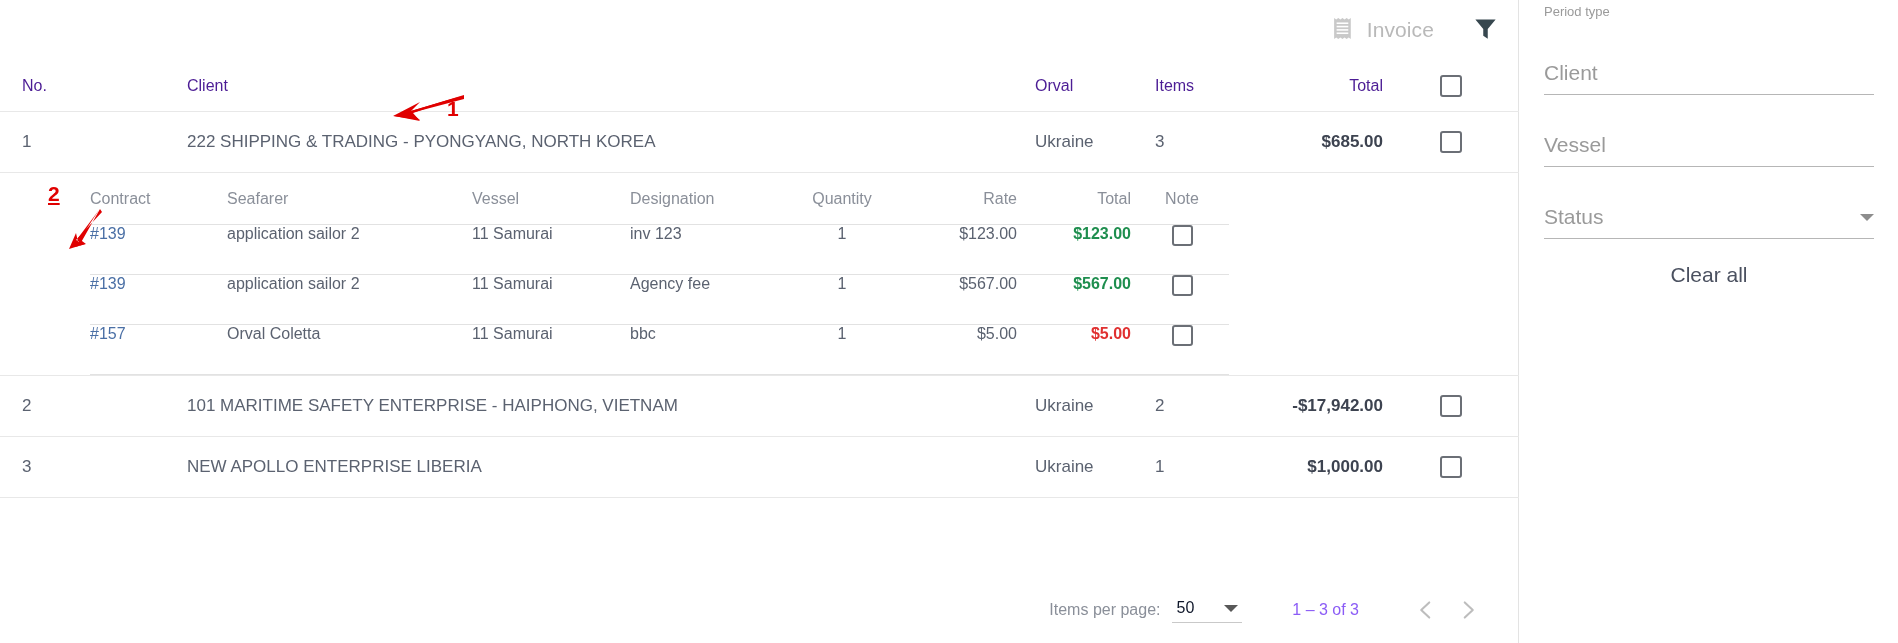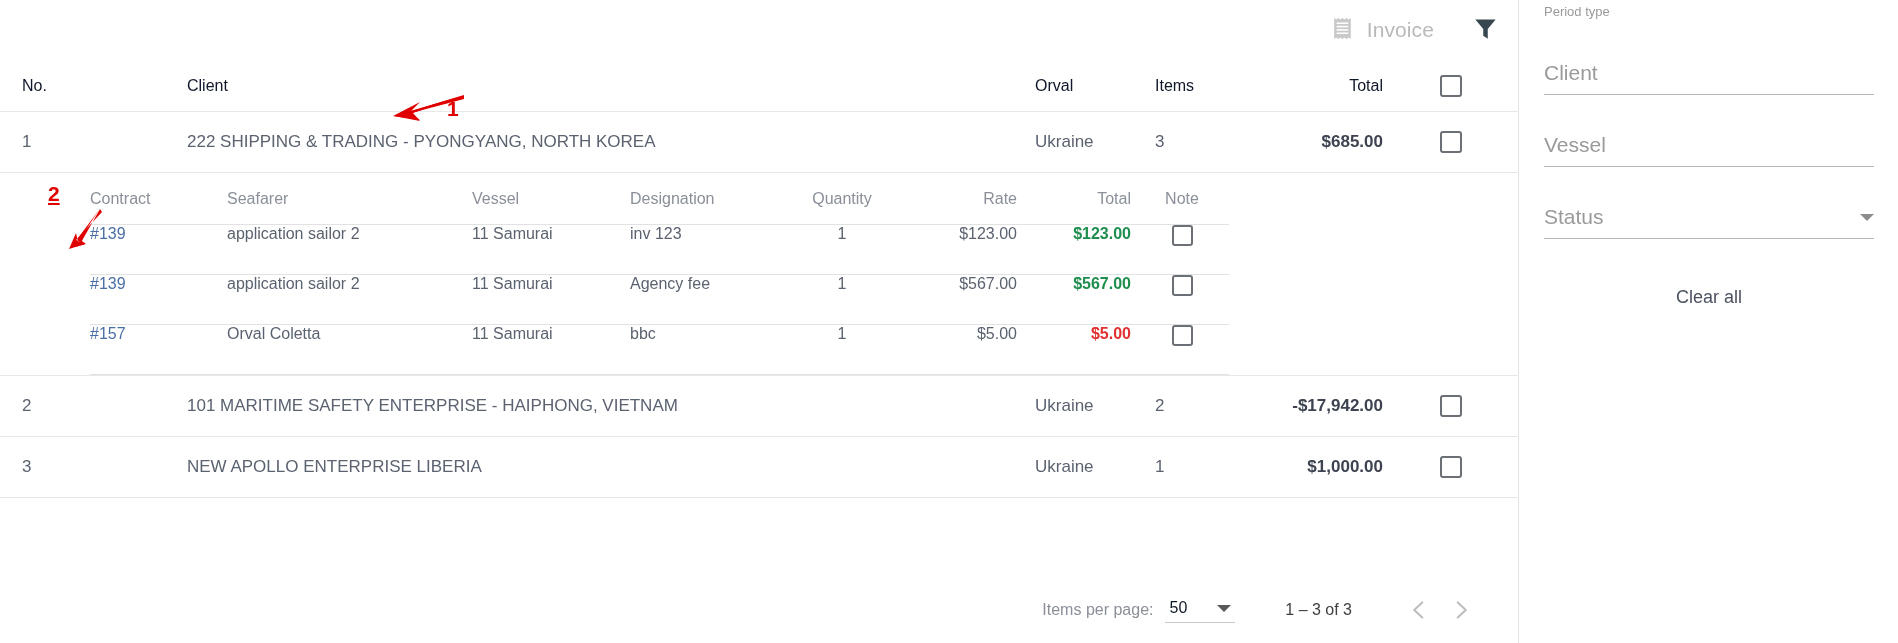--- a/index.html
+++ b/index.html
@@ -41,21 +41,21 @@
   .receipt-icon { display:block; }
   .filter-icon { display:block; margin-left: 28px; cursor: pointer; }
 
   
   .tbl { position: absolute; left: 0; top: 60px; width: 1519px; }
 
   .hdr-row {
     display: flex; align-items: center;
     height: 52px;
     border-bottom: 1px solid #e8e8e8;
-    font-size: 16px; color: #0f172a;
+    font-size: 16px; color: #4c1d95;
   }
   .client-row {
     display: flex; align-items: center;
     height: 61px;
     border-bottom: 1px solid #e8e8e8;
     font-size: 17px; color: #5b6270;
   }
   .client-row.last { border-bottom: 1px solid #e8e8e8; }
 
   .c-no    { width: 95px;  padding-left: 22px; flex: none; }
@@ -111,34 +111,34 @@
   .amt-neg { color: #e03030; font-weight: bold; }
 
   .cbox-sm {
     width: 21px; height: 21px;
     border: 2px solid #6b6f76; border-radius: 3px;
     background: #fff; cursor: pointer; display: inline-block;
   }
 
   
   .paginator {
-    position: absolute; left: 9px; bottom: 0;
+    position: absolute; left: 16px; bottom: 0;
     width: 1519px; height: 66px;
     display: flex; align-items: center; justify-content: flex-end;
     padding-right: 46px;
     font-size: 16px; color: #8a8f99;
   }
   .pg-label { margin-right: 12px; }
   .pg-select {
     display: flex; align-items: center; gap: 30px;
     border-bottom: 1px solid #c9c9c9;
     padding: 2px 4px 5px 4px;
     cursor: pointer; color: #0f172a;
   }
-  .pg-range { margin-left: 50px; margin-right: 46px; color: #404040; }
+  .pg-range { margin-left: 50px; margin-right: 46px; color: #8b5cf6; }
   .pg-arrow {
     width: 42px; height: 42px;
     display: flex; align-items: center; justify-content: center;
     cursor: pointer;
   }
 
   
   #filters {
     position: absolute; left: 1520px; top: 0;
     width: 378px; height: 643px;
@@ -163,23 +163,23 @@
     display: flex; align-items: center; justify-content: space-between;
   }
   .caret {
     width: 0; height: 0;
     border-left: 7px solid transparent;
     border-right: 7px solid transparent;
     border-top: 7px solid #585858;
   }
   .caret.light { border-top-color: #8d8d8d; }
   .clear-all {
-    margin-top: 48px;
+    margin-top: 24px;
     text-align: center;
-    font-size: 18px; color: #4b5160;
+    font-size: 21px; color: #4b5160;
     cursor: pointer;
   }
 
   
   .anno { position: absolute; pointer-events: none; }
   .anno-num {
     position: absolute;
     color: #e00000; font-weight: bold;
     font-family: "Liberation Sans", sans-serif;
   }

